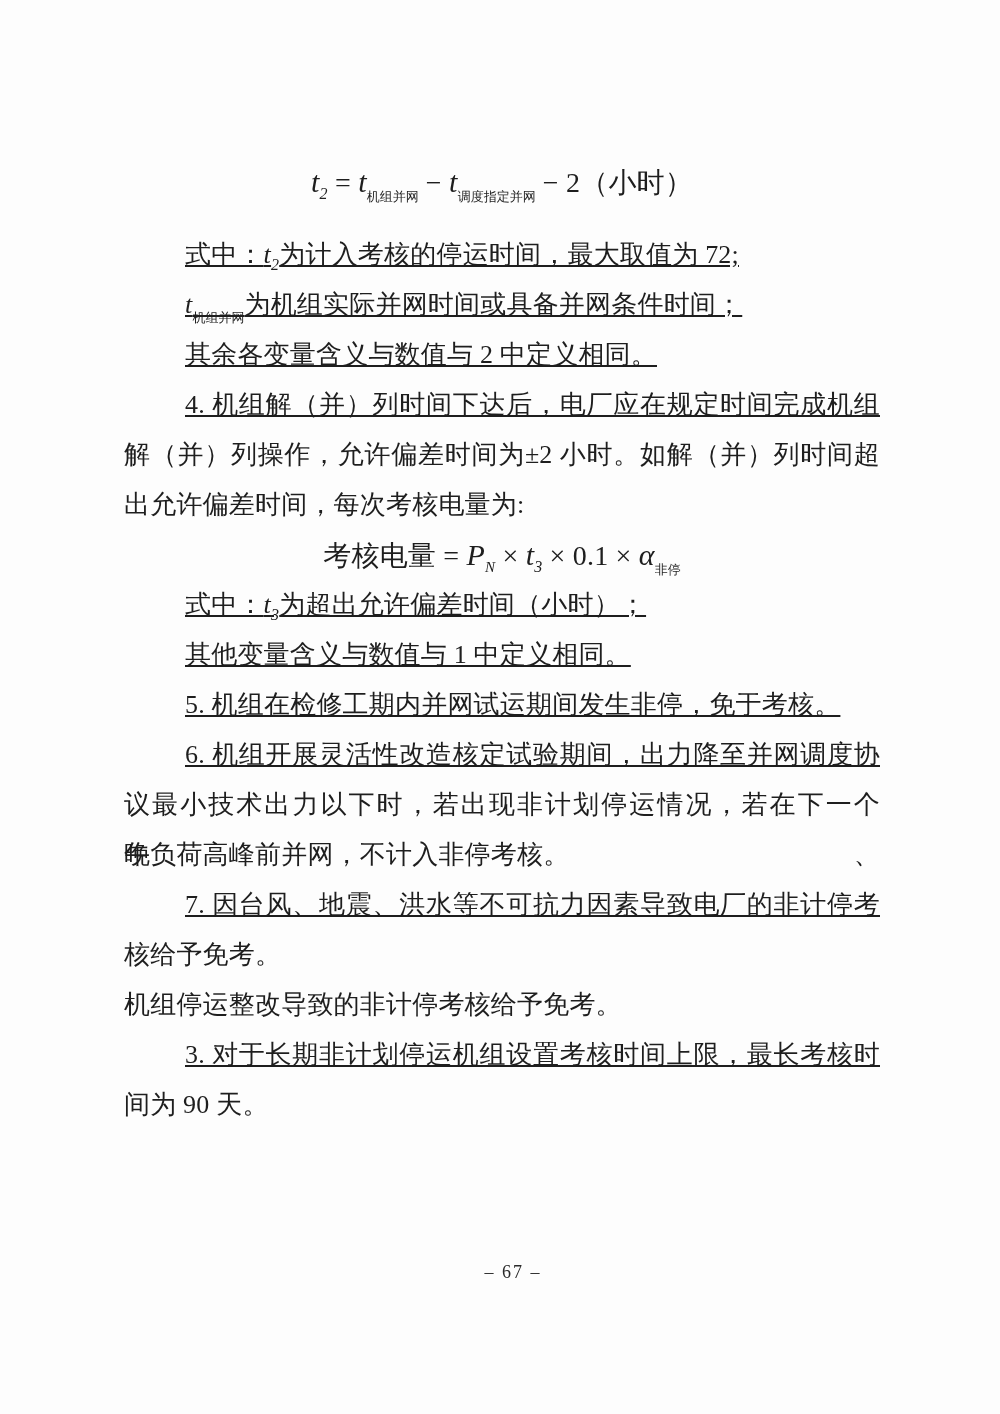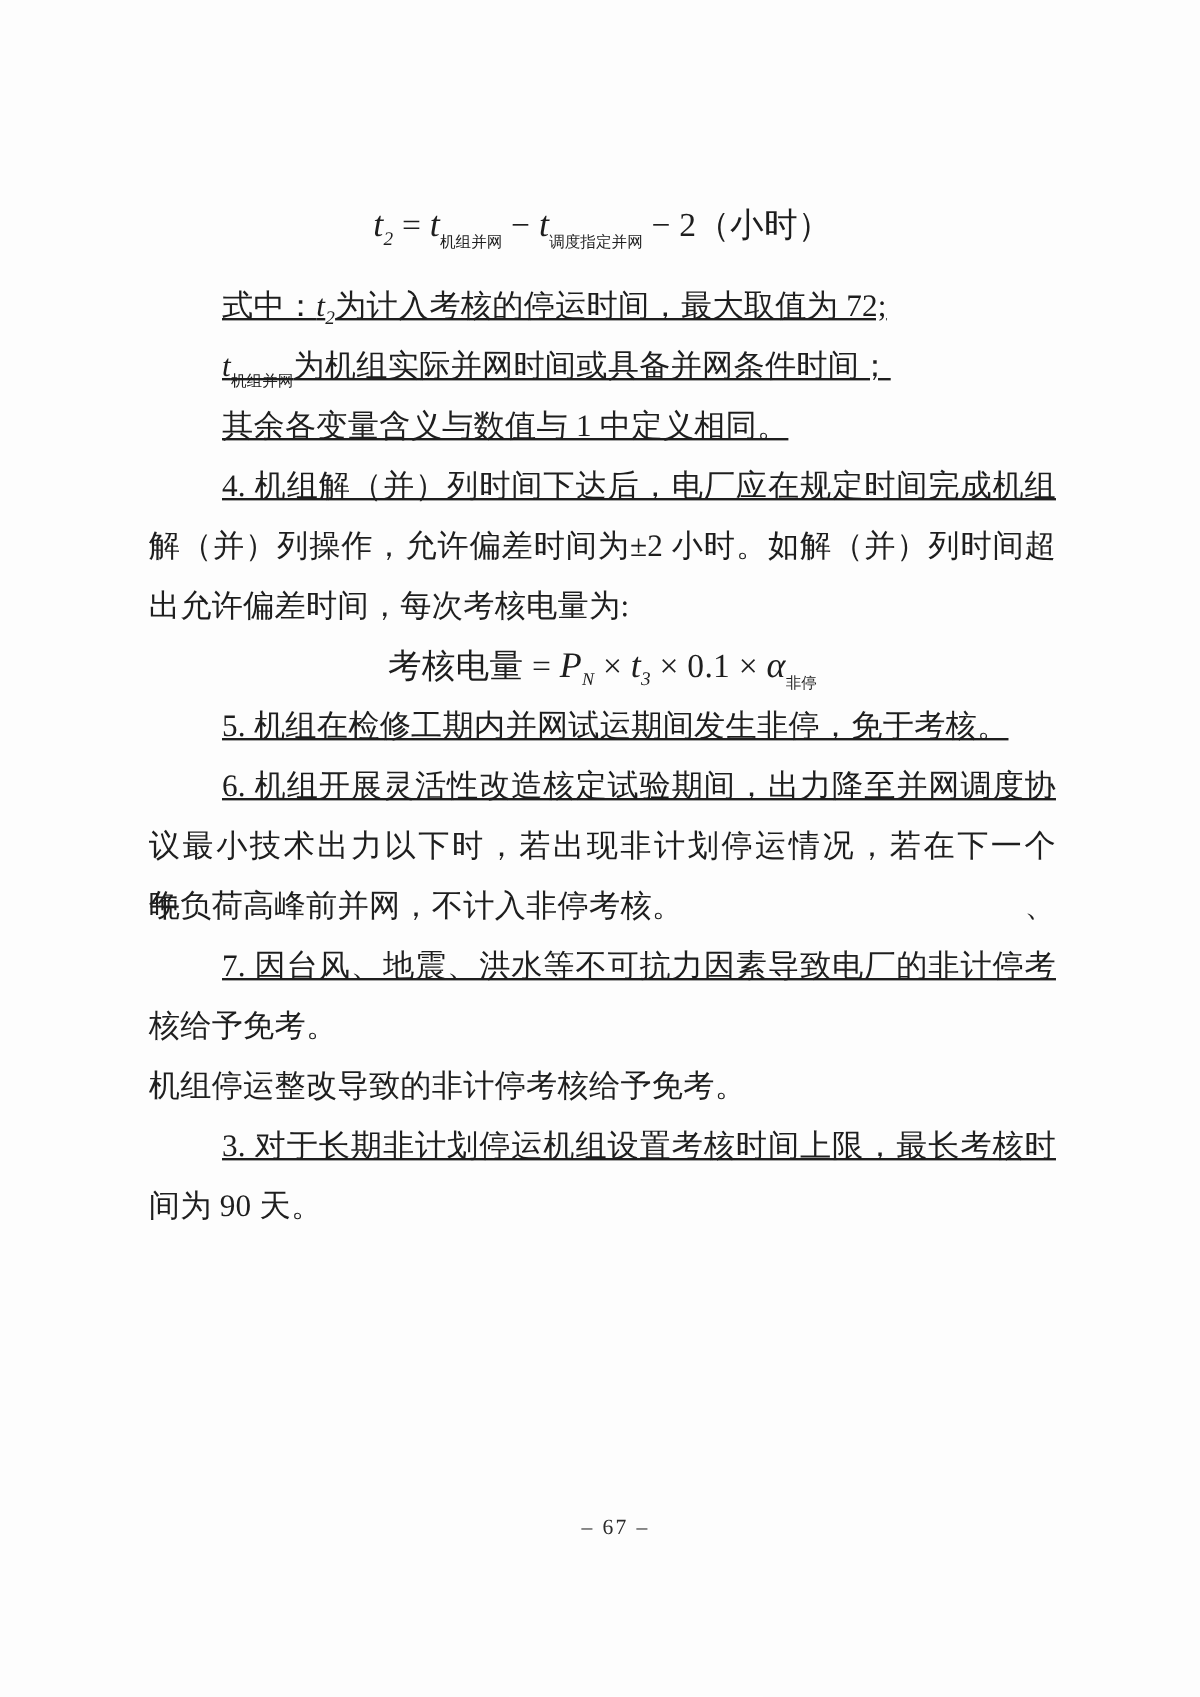--- a/index.html
+++ b/index.html
@@ -32,21 +32,21 @@
   .line.justify {
     text-align: justify;
     text-align-last: justify;
   }
   .line.center {
     text-align: center;
     padding-left: 0;
   }
   .line.f1 {
     height: 80px;
-    line-height: 76px;
+    line-height: 64px;
   }
   .line.formula { font-size: 28px; }
   .r-n  { font-family: "Liberation Serif", serif; }
   .r-it {
     font-style: italic;
     font-family: "Liberation Serif", serif;
   }
   .formula .r-it { font-size: 30px; }
   .r-sub {
     font-style: italic;
@@ -79,25 +79,27 @@
   }
 </style>
 </head>
 <body>
 
 <div class="page">
   <div class="content">
       <div class="line center formula f1"><span class="r-it">t</span><span class="r-sub">2</span><span class="r-n"> = </span><span class="r-it">t</span><span class="r-subc">机组并网</span><span class="r-n"> − </span><span class="r-it">t</span><span class="r-subc">调度指定并网</span><span class="r-n"> − 2（小时）</span></div>
       <div class="line indent"><span class="r-cjk">式中：</span><span class="r-it">t</span><span class="r-sub">2</span><span class="r-cjk">为计入考核的停运时间，最大取值为 72;</span></div>
       <div class="line indent"><span class="r-it">t</span><span class="r-subc">机组并网</span><span class="r-cjk">为机组实际并网时间或具备并网条件时间；</span></div>
-      <div class="line indent"><span class="r-cjk">其余各变量含义与数值与 1 中定义相同。</span></div>
+      <div class="line indent"><span class="r-cjk">其余各变量含义与数值与 2 中定义相同。</span></div>
       <div class="line indent justify"><span class="r-cjk">4. 机组解（并）列时间下达后，电厂应在规定时间完成机组</span></div>
       <div class="line justify"><span class="r-cjk">解（并）列操作，允许偏差时间为±2 小时。如解（并）列时间超</span></div>
       <div class="line"><span class="r-cjk">出允许偏差时间，每次考核电量为:</span></div>
       <div class="line center formula"><span class="r-cjk">考核电量</span><span class="r-n"> = </span><span class="r-it">P</span><span class="r-subit">N</span><span class="r-n"> × </span><span class="r-it">t</span><span class="r-sub">3</span><span class="r-n"> × 0.1 × </span><span class="r-it">α</span><span class="r-subc">非停</span></div>
+      <div class="line indent"><span class="r-cjk">式中：</span><span class="r-it">t</span><span class="r-sub">3</span><span class="r-cjk">为超出允许偏差时间（小时）；</span></div>
+      <div class="line indent"><span class="r-cjk">其他变量含义与数值与 1 中定义相同。</span></div>
       <div class="line indent"><span class="r-cjk">5. 机组在检修工期内并网试运期间发生非停，免于考核。</span></div>
       <div class="line indent justify"><span class="r-cjk">6. 机组开展灵活性改造核定试验期间，出力降至并网调度协</span></div>
       <div class="line justify"><span class="r-cjk">议最小技术出力以下时，若出现非计划停运情况，若在下一个午、</span></div>
       <div class="line"><span class="r-cjk">晚负荷高峰前并网，不计入非停考核。</span></div>
       <div class="line indent justify"><span class="r-cjk">7. 因台风、地震、洪水等不可抗力因素导致电厂的非计停考</span></div>
       <div class="line"><span class="r-cjk">核给予免考。</span></div>
       <div class="line"><span class="r-cjk">机组停运整改导致的非计停考核给予免考。</span></div>
       <div class="line indent justify"><span class="r-cjk">3. 对于长期非计划停运机组设置考核时间上限，最长考核时</span></div>
       <div class="line"><span class="r-cjk">间为 90 天。</span></div>
     </div>

